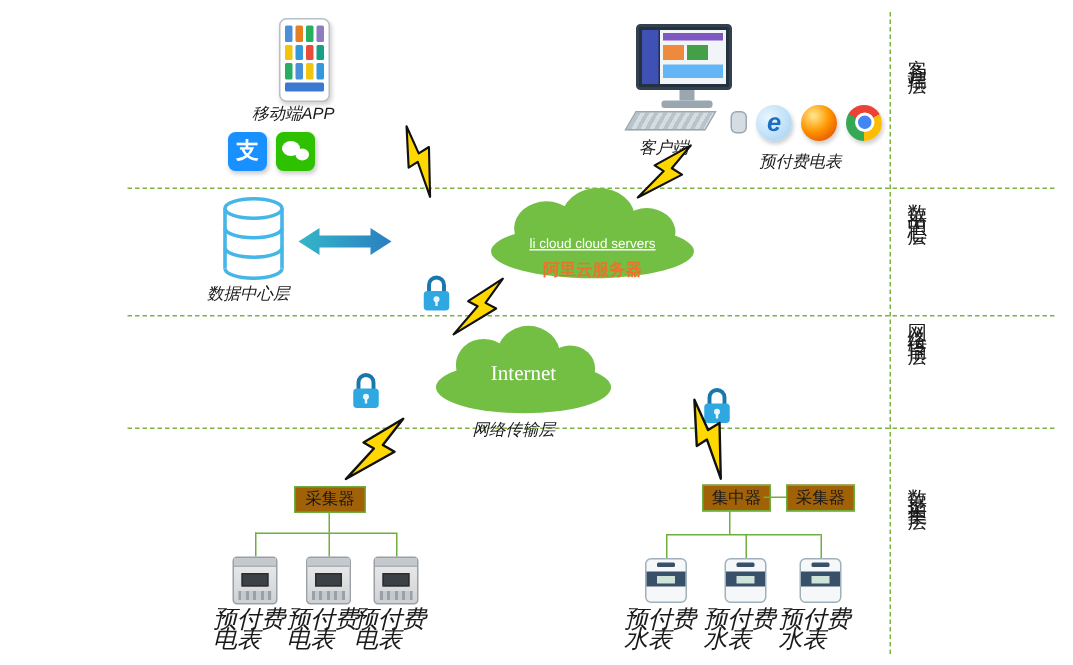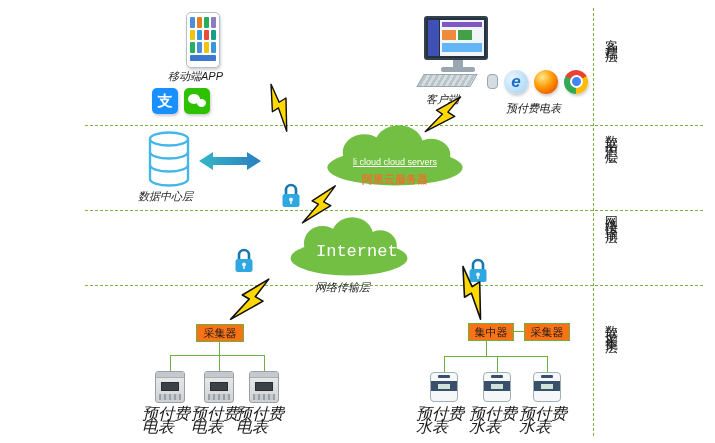--- a/index.html
+++ b/index.html
@@ -48,24 +48,24 @@
   
   .br { position:absolute; width:24px; height:24px; border-radius:50%; top:70px; text-align:center; box-shadow:1px 2px 3px rgba(0,0,0,.2); }
   .ie { left:504px; background:radial-gradient(circle at 35% 35%, #eaf5fe, #9fd0f3); color:#1a6fc4; font-weight:bold; font-style:italic; font-size:17px; line-height:23px; }
   .firefox { left:534px; background:radial-gradient(circle at 35% 30%, #ffe082 5%, #ff9800 45%, #e65100 85%); }
   .chrome { left:564px; background:conic-gradient(from -60deg, #ea4335 0deg 120deg, #fbbc05 120deg 240deg, #34a853 240deg 360deg); }
   .chrome-inner { width:9px; height:9px; border:2.5px solid #fff; border-radius:50%; background:#4285f4; margin:5px auto 0; }
 
   
   .cloud-title { position:absolute; font-size:11px; font-weight:bold; color:#e8742c; text-align:center;margin-top:30px; }
   .cloud-sub { position:absolute; font-size:9px; color:#fff; text-align:center; }
-  .cloud-word { position:absolute; font-size:17px; color:#fff; text-align:center; font-family:Liberation Mono, monospace; }
-
-  
-  .cbox { position:absolute; width:46px; height:16px; background:#f97316; border:1px solid #6fae3f; font-size:11px; line-height:16px; text-align:center; color:#1a1a1a; }
+  .cloud-word { position:absolute; font-size:14px; color:#fff; text-align:center; font-family:Liberation Serif, serif; }
+
+  
+  .cbox { position:absolute; width:46px; height:16px; background:#a16207; border:1px solid #6fae3f; font-size:11px; line-height:16px; text-align:center; color:#1a1a1a; }
   .gline-v { position:absolute; width:0; border-left:1px solid #6fae3f; }
   .gline-h { position:absolute; height:0; border-top:1px solid #6fae3f; }
 
   
   .emeter { position:absolute; width:30px; height:32px; background:linear-gradient(#ececec,#cfd2d4); border:1px solid #9aa0a5; border-radius:3px; box-sizing:border-box; }
   .em-top { height:5px; background:#c4c9cd; border-bottom:1px solid #aab0b5; }
   .em-screen { width:16px; height:7px; background:#3c4146; border:1px solid #2a2e33; margin:4px auto 0; }
   .em-base { position:absolute; left:3px; right:3px; bottom:2px; height:6px; background:repeating-linear-gradient(90deg,#9aa0a5 0 2px,#c4c9cd 2px 5px); }
   .wmeter { position:absolute; width:28px; height:30px; background:#f5f7f8; border:1px solid #9fb0ba; border-radius:4px; box-sizing:border-box; }
   .wm-cap { width:12px; height:3px; background:#39506b; margin:2px auto 0; border-radius:1px; }

